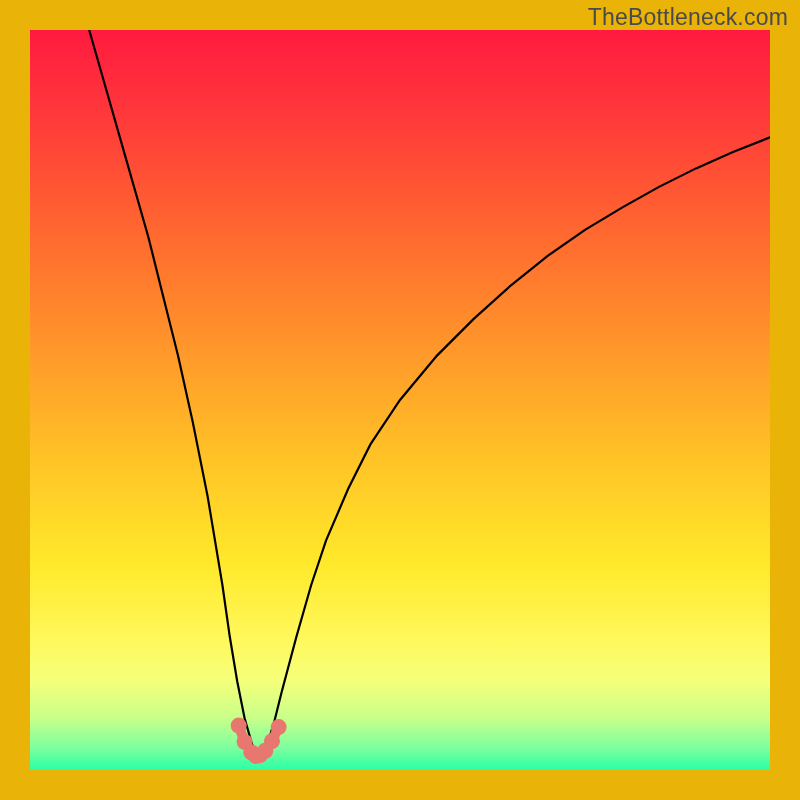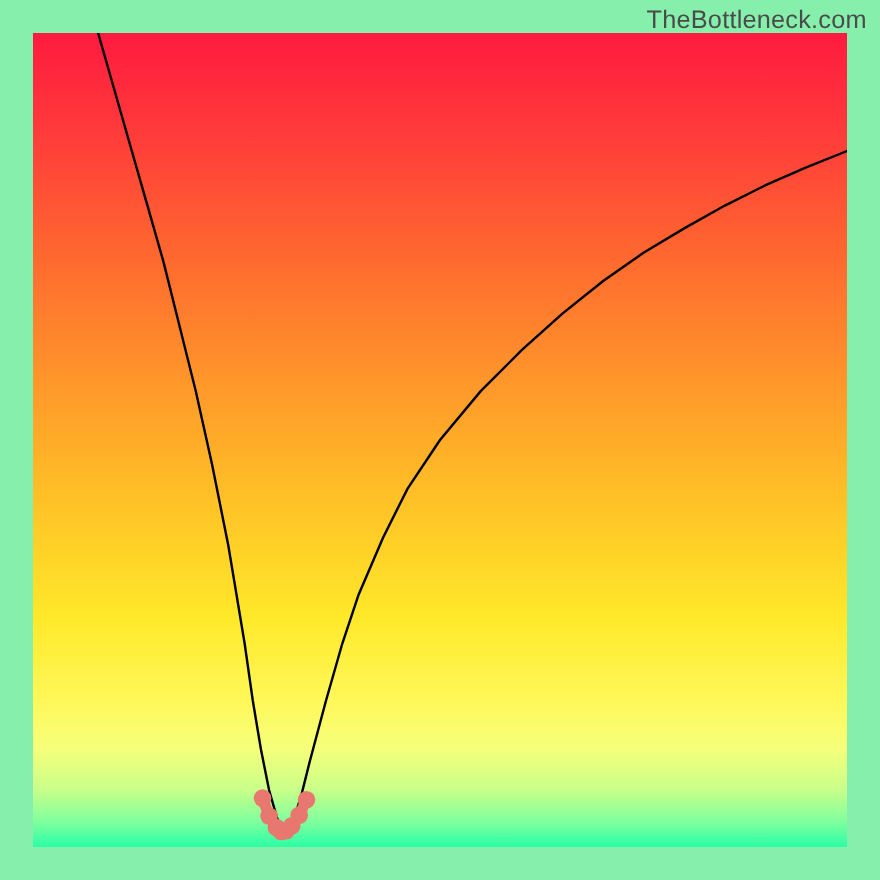--- a/index.html
+++ b/index.html
@@ -10,21 +10,21 @@
     overflow: hidden;
     background: #000;
     font-family: Arial, Helvetica, sans-serif;
   }
   .frame {
     position: absolute;
     left: 0;
     top: 0;
     width: 800px;
     height: 800px;
-    background: #86efac;
+    background: #eab308;
   }
   .plot-area {
     position: absolute;
     left: 30px;
     top: 30px;
     width: 740px;
     height: 740px;
     overflow: hidden;
   }
   .gradient-bg {

